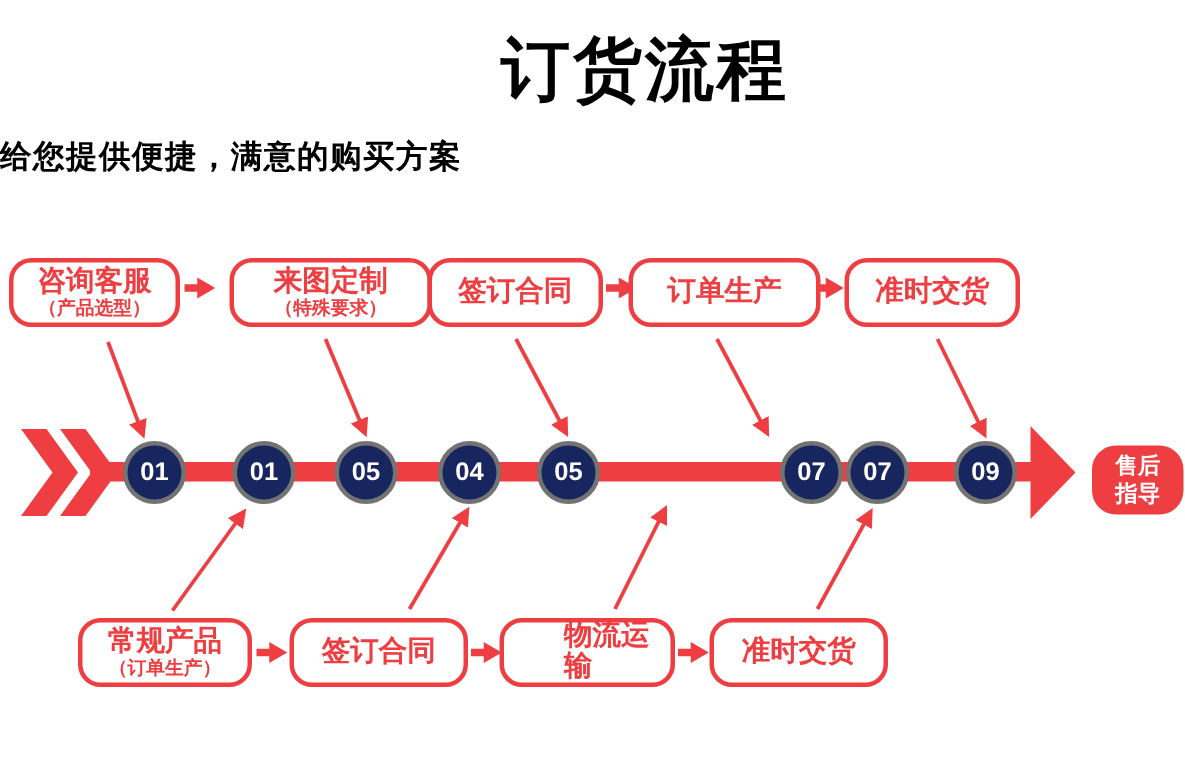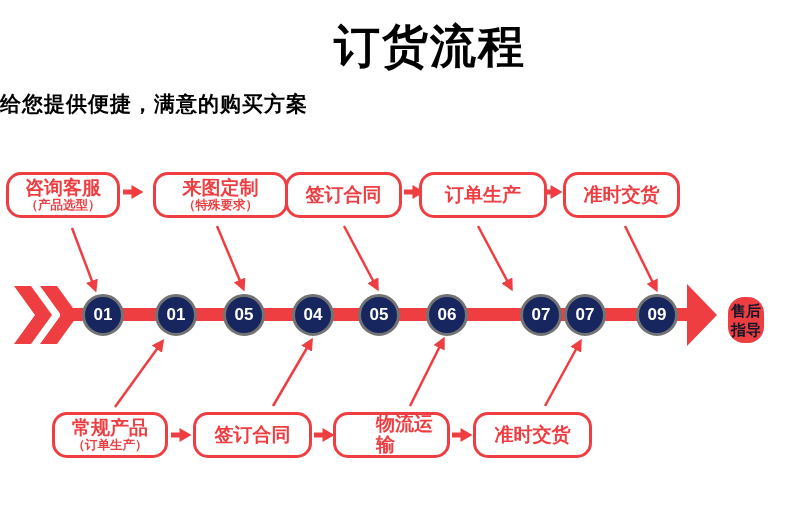--- a/index.html
+++ b/index.html
@@ -25,24 +25,24 @@
   .pbox-main{font-size:19px;font-weight:700;}
   .pbox-sub{font-size:12.5px;font-weight:700;}
   .pbox-sub:empty{display:none;}
   .step{
     position:absolute;top:294px;width:36px;height:36px;border-radius:50%;z-index:2;
     background:#17265e;border:3px solid #737373;
     display:flex;align-items:center;justify-content:center;
     color:#ffffff;font-size:17px;font-weight:800;
   }
   .badge{
-    position:absolute;left:728px;top:297px;width:36px;height:46px;z-index:2;
+    position:absolute;left:728px;top:297px;width:61px;height:46px;z-index:2;
     background:#ee3e42;border-radius:16px;
     display:flex;flex-direction:column;align-items:center;justify-content:center;
-    color:#0f172a;font-size:15px;font-weight:700;line-height:1.3;
+    color:#ffffff;font-size:15px;font-weight:700;line-height:1.3;
   }
   .red-fill{fill:#ee3e42;}
   .darrow{stroke:#ee3e42;stroke-width:2.5;fill:none;}
 </style>
 </head>
 <body>
 
 <div class="stage">
 
   <div class="title">订货流程</div>
@@ -123,23 +123,20 @@
     </div>
   <div class="step" style="left:223px;">
       <span>05</span>
     </div>
   <div class="step" style="left:292px;">
       <span>04</span>
     </div>
   <div class="step" style="left:358px;">
       <span>05</span>
     </div>
-  <div class="step" style="left:426px;">
-      <span>06</span>
-    </div>
   <div class="step" style="left:520px;">
       <span>07</span>
     </div>
   <div class="step" style="left:564px;">
       <span>07</span>
     </div>
   <div class="step" style="left:636px;">
       <span>09</span>
     </div>
 

